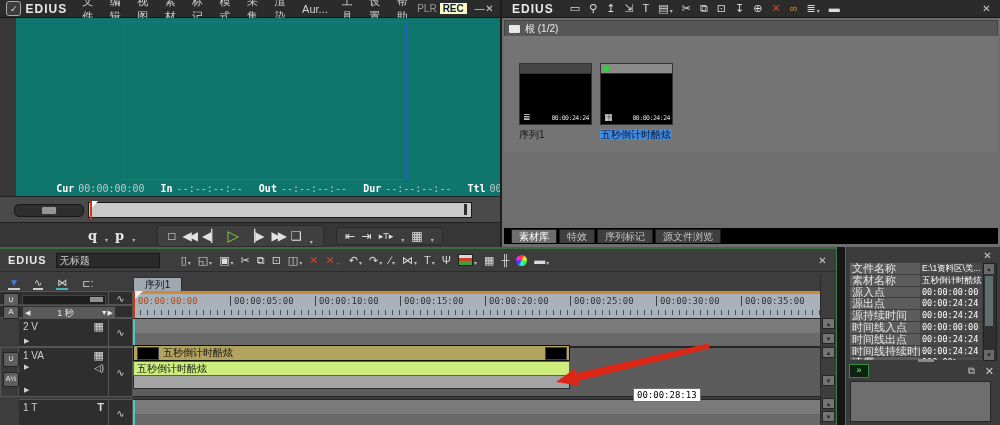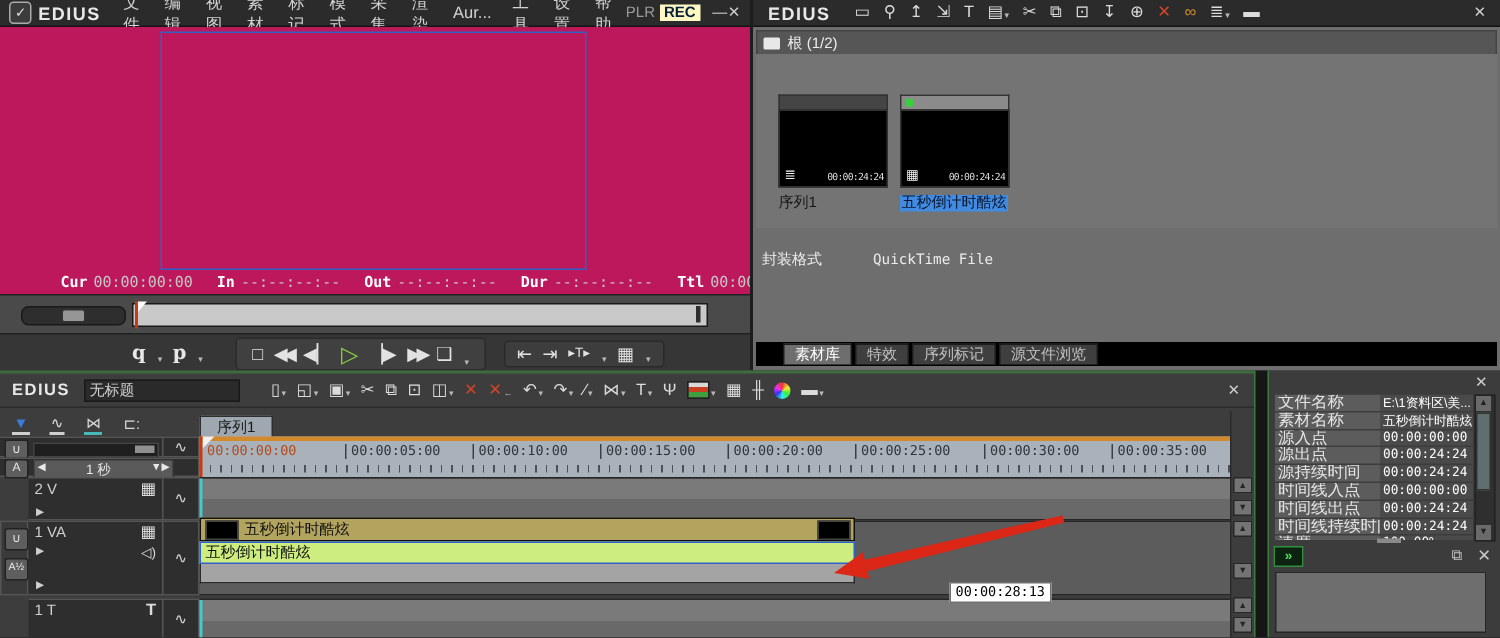--- a/index.html
+++ b/index.html
@@ -14,21 +14,21 @@
   .winbtn{color:#cfcfcf;font-size:10px;width:15px;text-align:center;}
   .i{color:#dcdcdc;font-size:11px;display:inline-flex;align-items:center;line-height:1;}
   .dd{font-size:6px;color:#b8b8b8;margin-left:1px;align-self:flex-end;}
   .mono{font-family:"DejaVu Sans Mono","Liberation Mono",monospace;}
   
   .player{left:0;top:0;width:500px;height:247px;}
   .logo-box{width:22px;height:13px;border:1px solid #ababab;border-radius:3px;background:#3c3c3c;
             color:#ddd;font-size:9px;display:inline-flex;align-items:center;justify-content:center;}
   .plr{color:#9a9a9a;font-weight:normal;font-size:10px;margin-right:3px;}
   .rec{background:#fef9c3;color:#071f3a;font-weight:bold;font-size:10px;padding:0 3px;margin-right:8px;}
-  .video{position:absolute;left:0;top:18px;width:580px;height:178px;background:#be185d;}
+  .video{position:absolute;left:16px;top:18px;width:580px;height:178px;background:#0f766e;}
   .saferect{position:absolute;left:107px;top:3px;width:282px;height:157px;border:1px solid #2a62c8;}
   .tcrow{position:absolute;left:0;right:0;bottom:0;height:15px;display:flex;align-items:center;
          justify-content:center;gap:16px;font-size:10px;}
   .tcl{color:#fff;font-weight:bold;}
   .tcv{color:#c6c6c6;margin-left:4px;}
   .strip{position:absolute;left:0;top:196px;width:500px;height:26px;background:#4a4a4a;border-top:1px solid #222;}
   .shuttle{position:absolute;left:14px;top:7px;width:68px;height:11px;background:#2e2e2e;
            border:1px solid #191919;border-radius:5px;}
   .shuttle-thumb{position:absolute;left:26px;top:1px;width:14px;height:7px;background:#969696;
                  border:1px solid #333;border-radius:2px;}
@@ -62,21 +62,21 @@
   .thumb-tc{position:absolute;right:2px;bottom:2px;font-size:6.5px;letter-spacing:-0.5px;color:#ddd;}
   .card-label{margin-top:3px;font-size:10px;color:#161616;white-space:nowrap;}
   .sel-label{background:#418be0;color:#07142c;padding:0 1px;}
   .props-header{position:absolute;left:2px;top:152px;right:2px;height:13px;display:flex;color:#ececec;
                 font-size:10px;border-top:1px solid #575757;border-bottom:1px solid #4a4a4a;}
   .ph-cell{border-right:1px solid #585858;padding:0 4px;box-shadow:inset 0 1px 0 #7d7d7d;box-sizing:border-box;line-height:13px;}
   .props-row{position:absolute;left:2px;right:2px;height:13px;display:flex;color:#ececec;font-size:10px;line-height:13px;}
   .pr-key{width:73px;padding:0 4px;box-sizing:border-box;}
   .pr-val{font-size:9.5px;padding:0 5px;}
   .tabbar{position:absolute;left:2px;top:228px;right:2px;height:16px;background:#000;display:flex;
-          gap:2px;align-items:center;padding-left:18px;}
+          gap:2px;align-items:center;padding-left:7px;}
   .tab{padding:0 7px;height:13px;line-height:13px;font-size:10px;background:#3f3f3f;color:#c2c2c2;
        border:1px solid #1c1c1c;border-bottom:none;white-space:nowrap;}
   .tab.active{background:#6e6e6e;color:#fff;}
   
   .tl{left:0;top:247px;width:836px;height:178px;background:#3d3d3d;border-top:2px solid #3e6b3e;box-sizing:border-box;}
   .tl-bar{position:absolute;left:0;top:0;right:0;height:23px;display:flex;align-items:center;gap:7px;
           padding:0 6px;border-bottom:1px solid #2b2b2b;box-sizing:border-box;}
   .tl-field{width:96px;height:13px;background:#2a2a2a;border:1px solid #191919;color:#cfcfcf;
             font-size:10px;padding:0 3px;line-height:13px;}
   .export-colored{width:13px;height:10px;border:1px solid #222;
@@ -263,24 +263,20 @@
             <div class="green-dot"></div>
           </div>
         <div class="card-thumb">
           <span class="thumb-icon">▦</span>
           <span class="thumb-tc mono">00:00:24:24</span>
         </div>
         <div class="card-label"><span class="sel-label">五秒倒计时酷炫</span></div>
       </div>
     </div>
 
-    <div class="props-row" style="top:167px">
-      <span class="pr-key">封装格式</span>
-      <span class="pr-val mono">QuickTime File</span>
-    </div>
 
     <div class="tabbar">
       <span class="tab active">素材库</span>
       <span class="tab">特效</span>
       <span class="tab">序列标记</span>
       <span class="tab">源文件浏览</span>
     </div>
   </section>
 
   <section class="abs tl">
@@ -358,21 +354,21 @@
 
     <div class="hrow" style="top:42px;height:14px">
       <span class="gbtn" style="top:1px;left:3px;position:absolute">∪</span>
       <div style="position:absolute;left:22px;top:3px;width:82px;height:8px;background:#1f1f1f;border:1px solid #444">
         <div style="position:absolute;right:2px;top:1px;width:13px;height:5px;background:#909090"></div>
       </div>
       <span class="subcol">∿</span>
     </div>
     <div class="hrow" style="top:56px;height:13px">
       <span class="gbtn" style="top:0;left:3px;position:absolute;height:11px;line-height:10px">A</span>
-      <span style="position:absolute;left:22px;top:0;width:88px;height:12px;background:#5a5a5a;border:1px solid #333;color:#e8e8e8;font-size:9px;display:flex;justify-content:space-between;padding:0 2px">
+      <span style="position:absolute;left:22px;top:0;width:88px;height:12px;background:#5a5a5a;border:1px solid #333;color:#e8e8e8;font-size:9px;display:flex;align-items:center;justify-content:space-between;padding:0 2px">
         <span style="font-size:7px">◀</span>
         <span>1 秒</span>
         <span style="font-size:7px"><span>▼</span><span>▶</span></span>
       </span>
     </div>
 
     <div class="hrow" style="top:69px;height:29px;left:19px;width:114px">
       <span style="position:absolute;left:4px;top:2px">2 V</span>
       <span style="position:absolute;right:28px;top:2px" class="i">▦</span>
       <span style="position:absolute;left:5px;bottom:1px;font-size:7px">▶</span>

